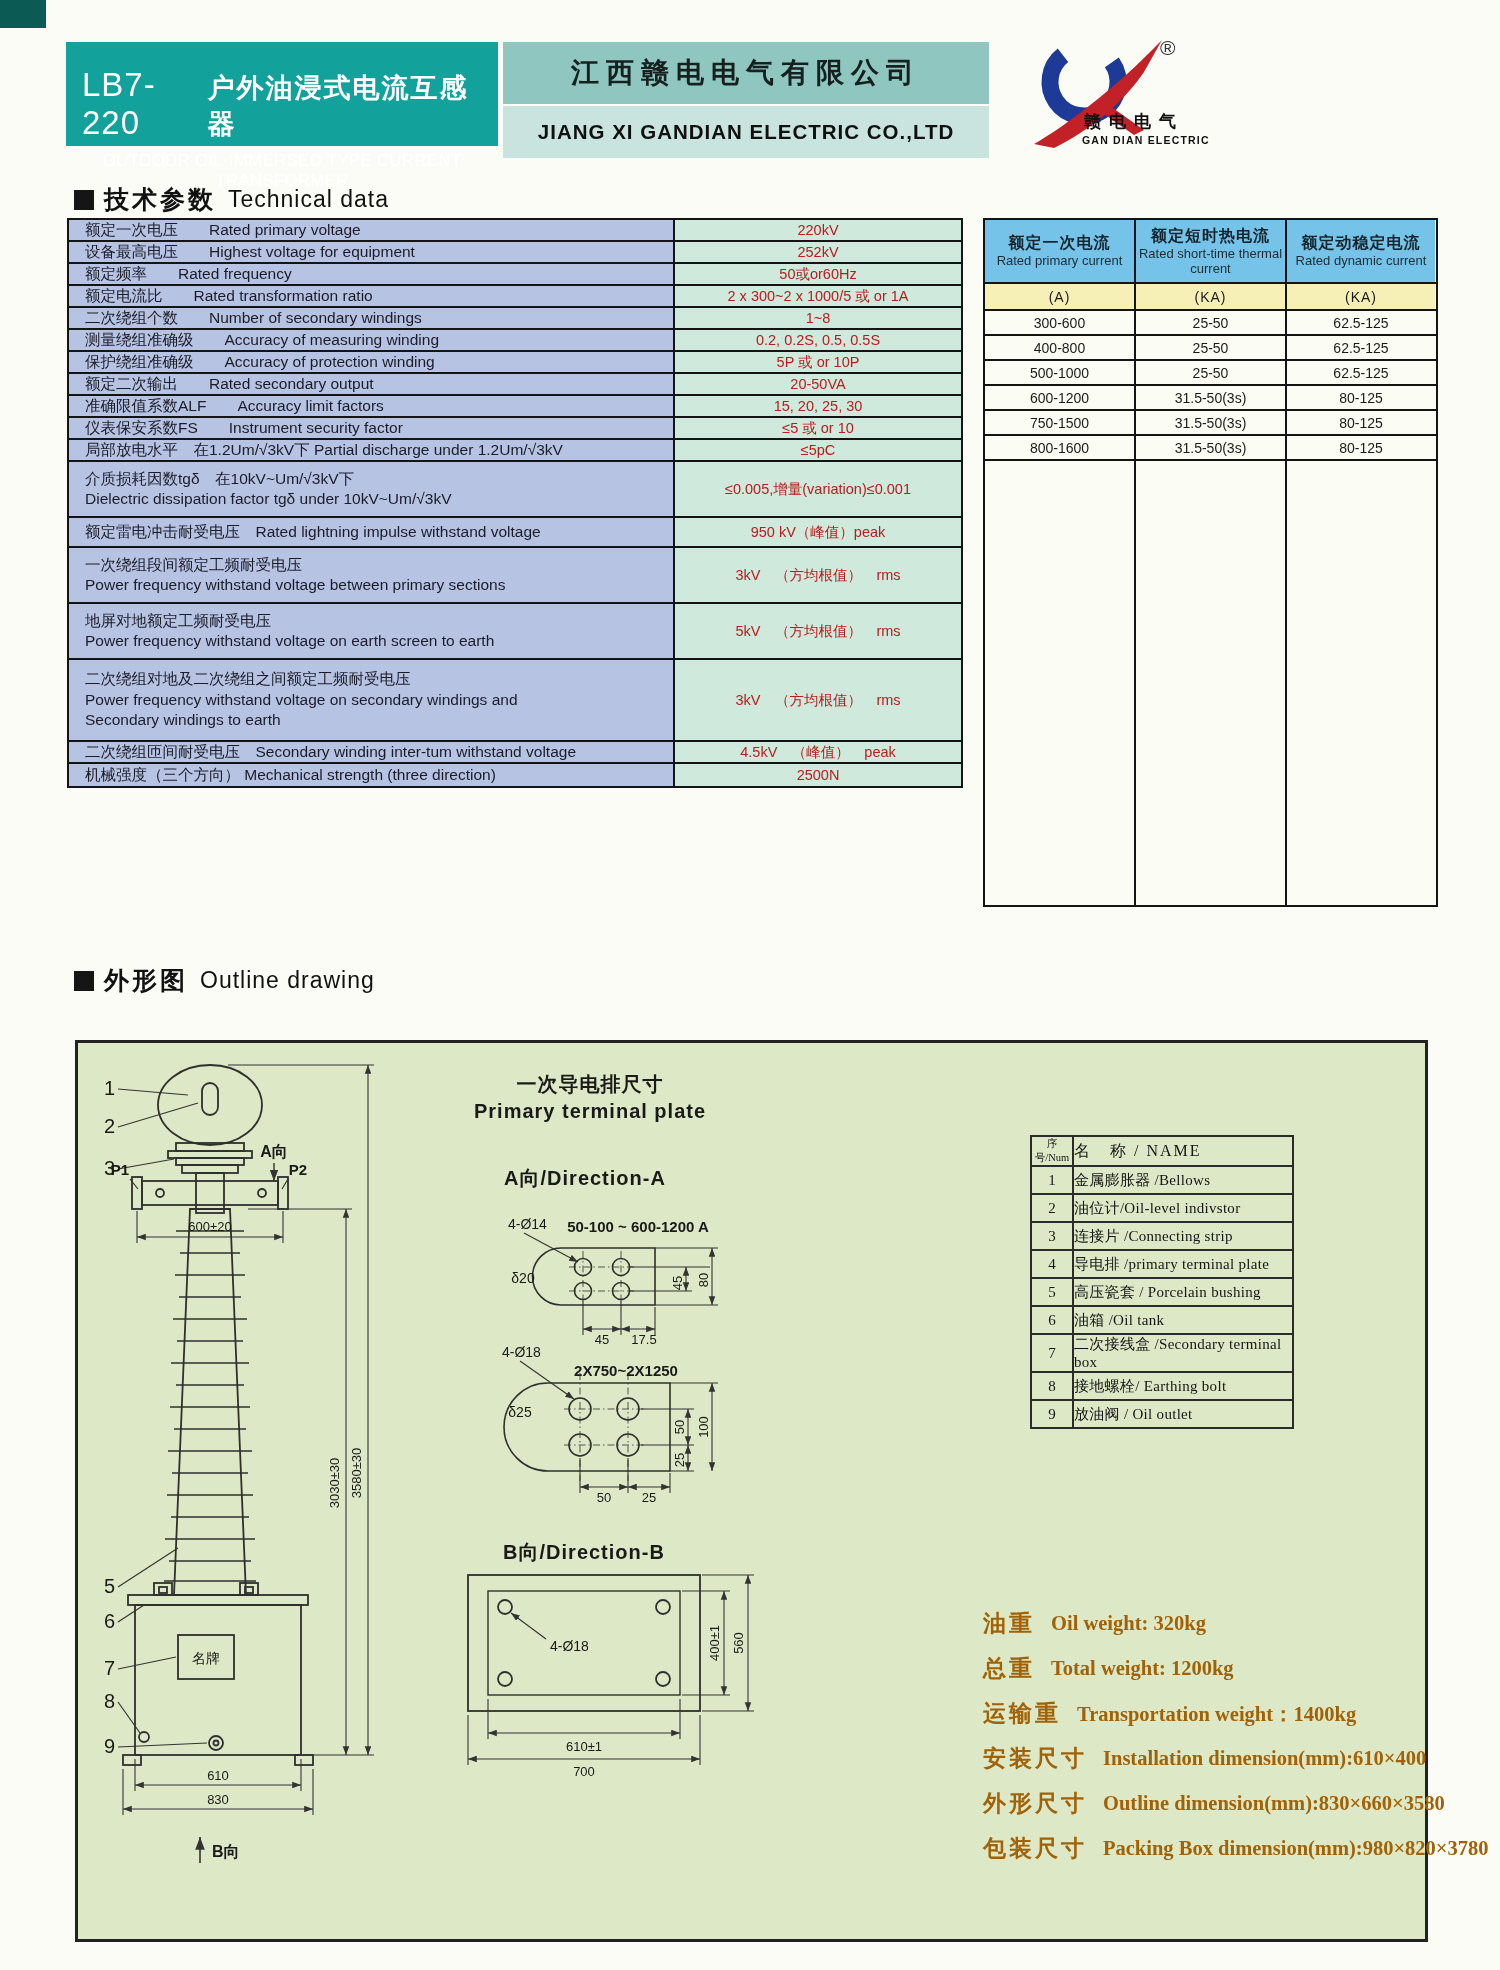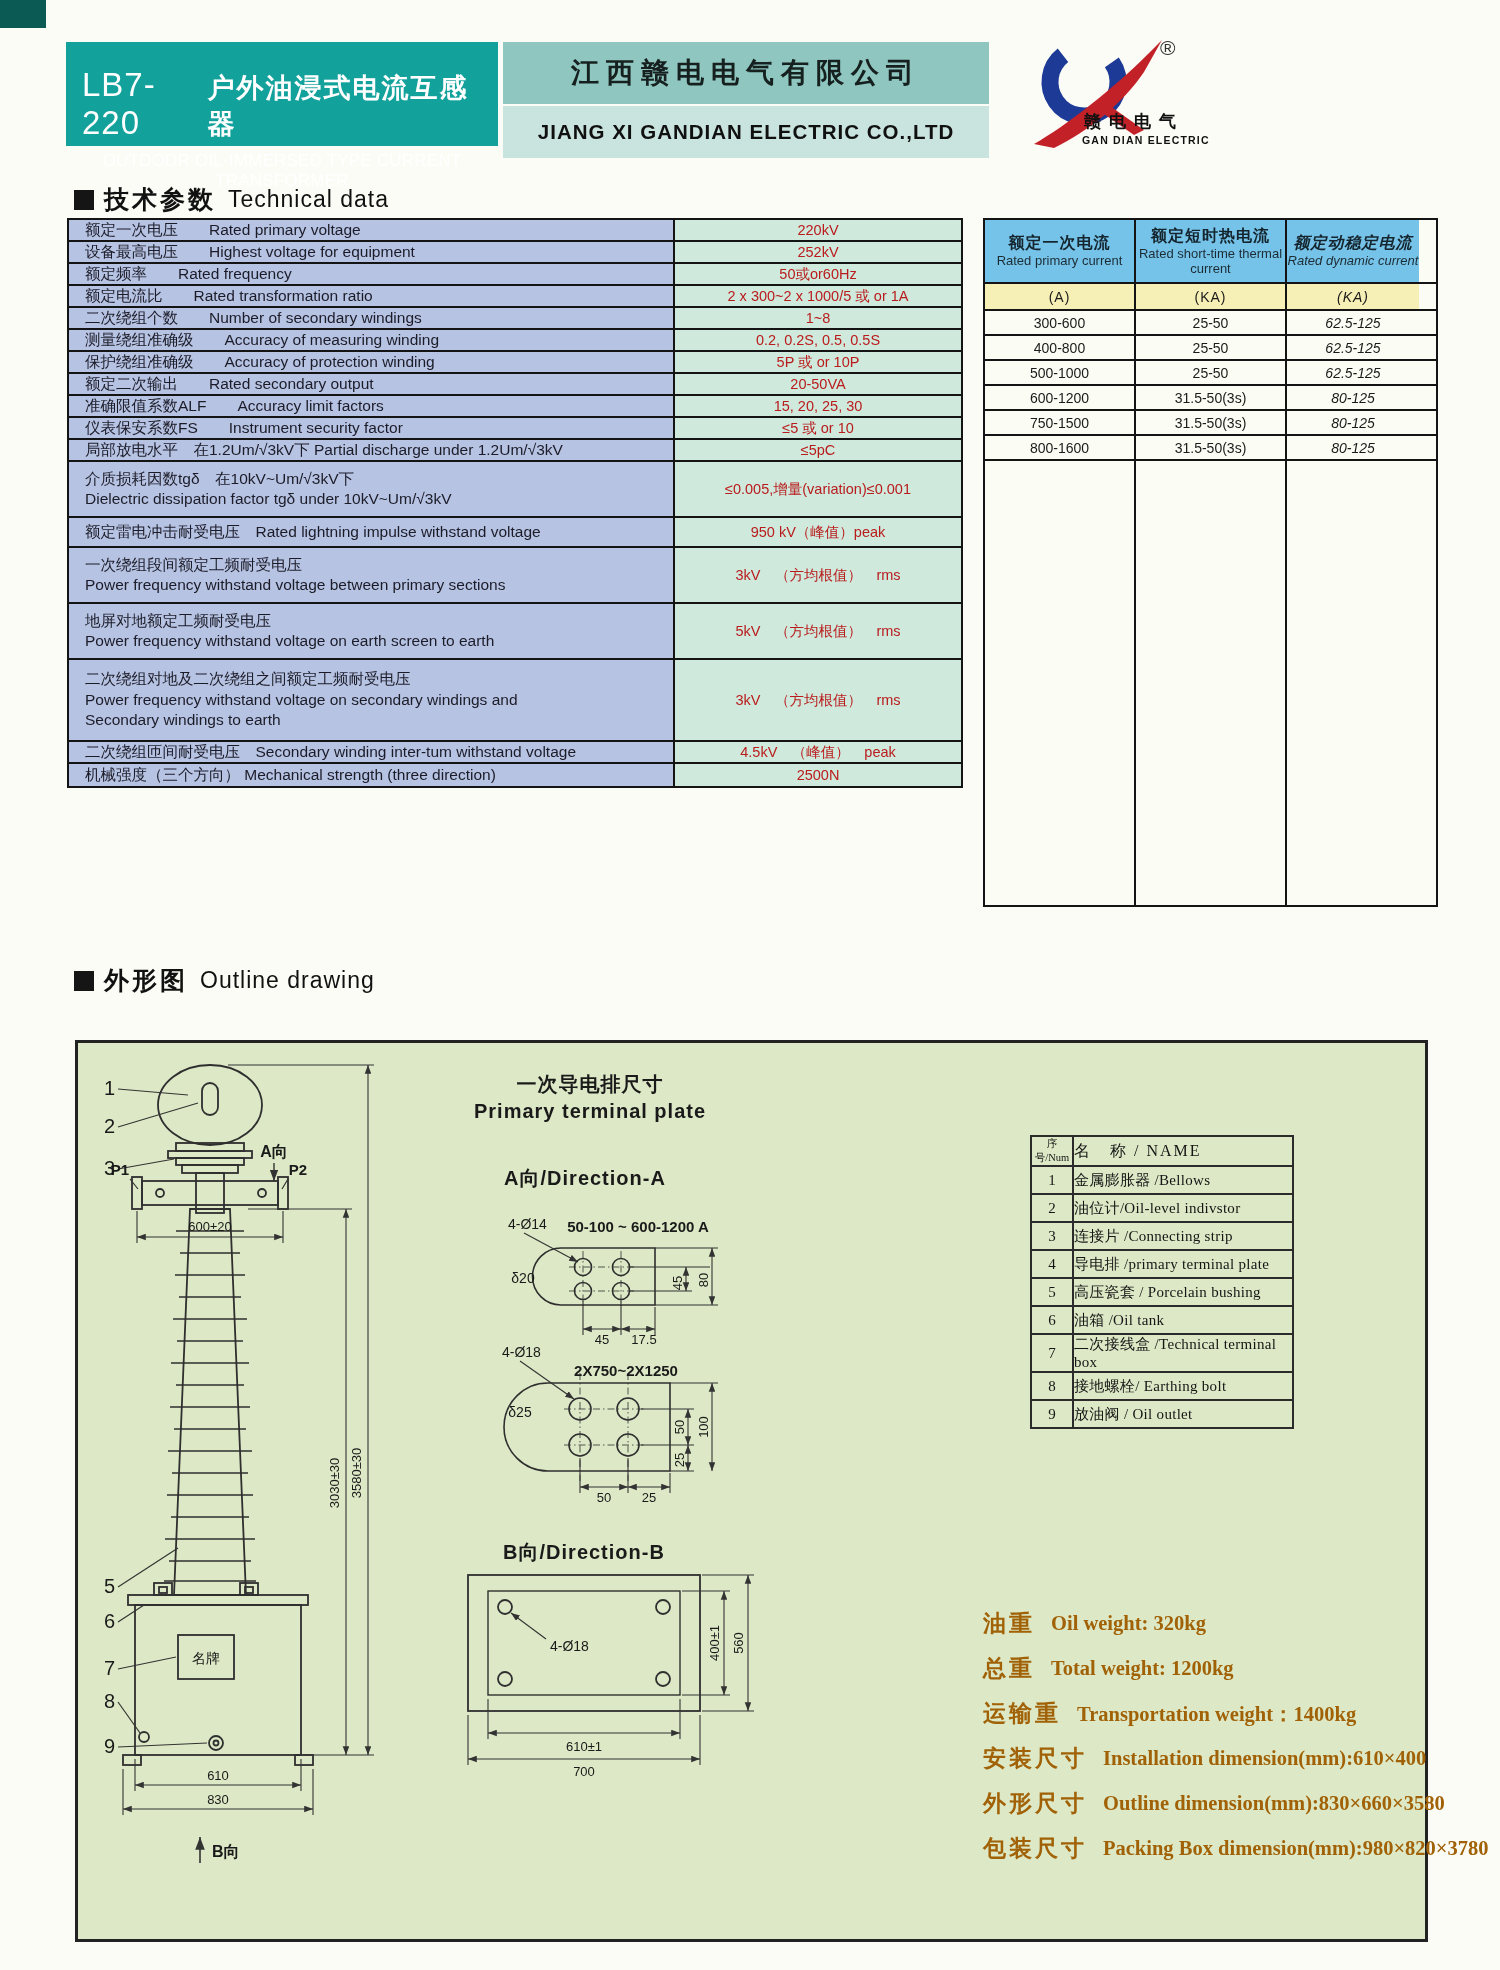--- a/index.html
+++ b/index.html
@@ -39,21 +39,21 @@
         justify-content:center;padding-left:16px;color:#1c1c28;font-size:15.5px;line-height:1.32;}
   .tval{flex:1;background:#cfe9dd;display:flex;align-items:center;justify-content:center;
         font-size:14.5px;color:#b91c1c;text-align:center;padding:0 4px;}
   .h29{height:22px;} .h30{height:30px;} .h56{height:56px;} .h82{height:82px;}
   
   .cur-table{position:absolute;left:983px;top:218px;width:455px;border:2.5px solid #141414;background:#fbfcf3;}
   .crow{display:flex;border-bottom:2px solid #141414;}
   .crow:last-child{border-bottom:none;}
   .ccell{width:151px;border-right:2px solid #141414;display:flex;flex-direction:column;
          align-items:center;justify-content:center;text-align:center;}
-  .ccell:last-child{border-right:none;width:132px;font-style:italic;}
+  .ccell:last-child{border-right:none;width:148px;}
   .chead{height:64px;}
   .chead .ccell{background:#76c3e9;}
   .ch-cn{font-size:16px;font-weight:700;letter-spacing:1px;color:#15252e;}
   .ch-en{font-size:13px;line-height:1.15;color:#1c2c34;}
   .cunits{height:27px;}
   .cunits .ccell{background:#f7f0b6;font-size:14px;letter-spacing:1px;}
   .cdata{height:25px;}
   .cdata .ccell{font-size:14px;}
   .cfill{height:444px;}
   
@@ -486,21 +486,21 @@
       <tr>
             <td class="p-num">5</td>
             <td class="p-name">高压瓷套 / Porcelain bushing</td>
           </tr>
       <tr>
             <td class="p-num">6</td>
             <td class="p-name">油箱 /Oil tank</td>
           </tr>
       <tr>
             <td class="p-num">7</td>
-            <td class="p-name">二次接线盒 /Technical terminal box</td>
+            <td class="p-name">二次接线盒 /Secondary terminal box</td>
           </tr>
       <tr>
             <td class="p-num">8</td>
             <td class="p-name">接地螺栓/ Earthing bolt</td>
           </tr>
       <tr>
             <td class="p-num">9</td>
             <td class="p-name">放油阀 / Oil outlet</td>
           </tr>
     </tbody>

